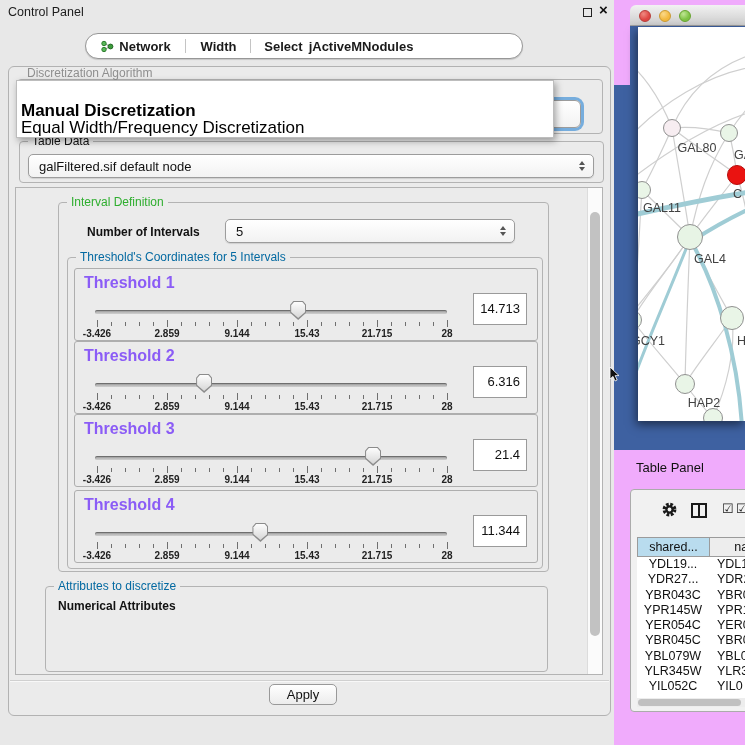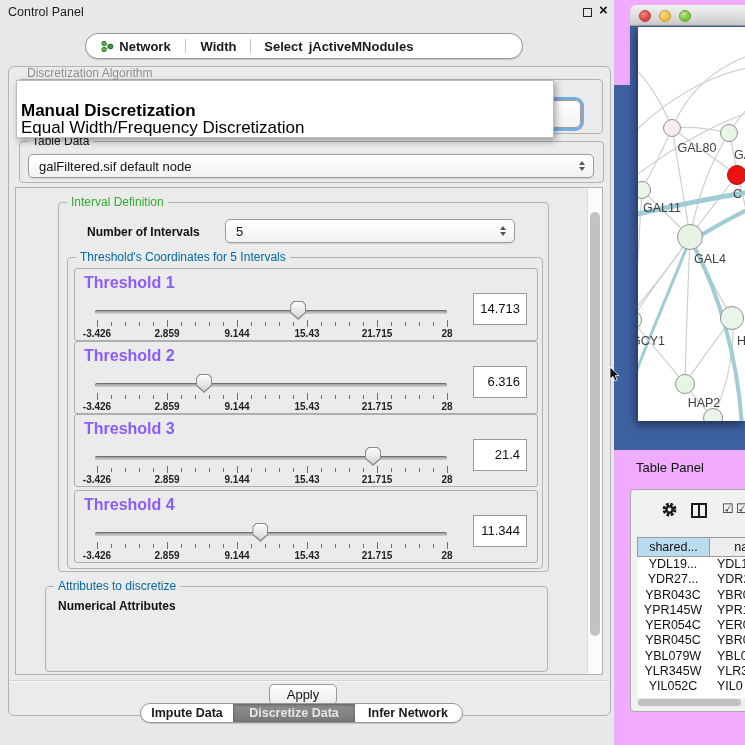--- a/index.html
+++ b/index.html
@@ -341,33 +341,20 @@
 
       <div id="bp-scroll">
           <div id="bp-thumb"></div>
         </div>
     </div>
 
     <div id="cp-sep"></div>
     <div id="apply-btn">Apply</div>
   </div>
 
-  <div id="bottom-tabs" class="tabbar">
-  <div class="tab" style="width: 92px;">
-    <span class="tab-label">Impute Data</span>
-  </div>
-
-  <div class="tab selected" style="width: 122px;">
-    <span class="tab-label">Discretize Data</span>
-  </div>
-
-  <div class="tab" style="width: 106px;">
-    <span class="tab-label">Infer Network</span>
-  </div>
-</div>
 </div>
 
 <div id="right-panel">
   <div id="blue-sliver" style="background: rgb(62, 97, 161);"></div>
   <div id="mac-window">
     <div id="mac-titlebar">
       <span class="light" style="left:9px;background:radial-gradient(circle at 35% 30%,#f08a81,#df4744 60%);border:1px solid #b83c38;"></span>
       <span class="light" style="left:29px;background:radial-gradient(circle at 35% 30%,#fbd98a,#f3b93f 60%);border:1px solid #cb9a30;"></span>
       <span class="light" style="left:49px;background:radial-gradient(circle at 35% 30%,#c0e694,#7fc345 60%);border:1px solid #67a42e;"></span>
     </div>

